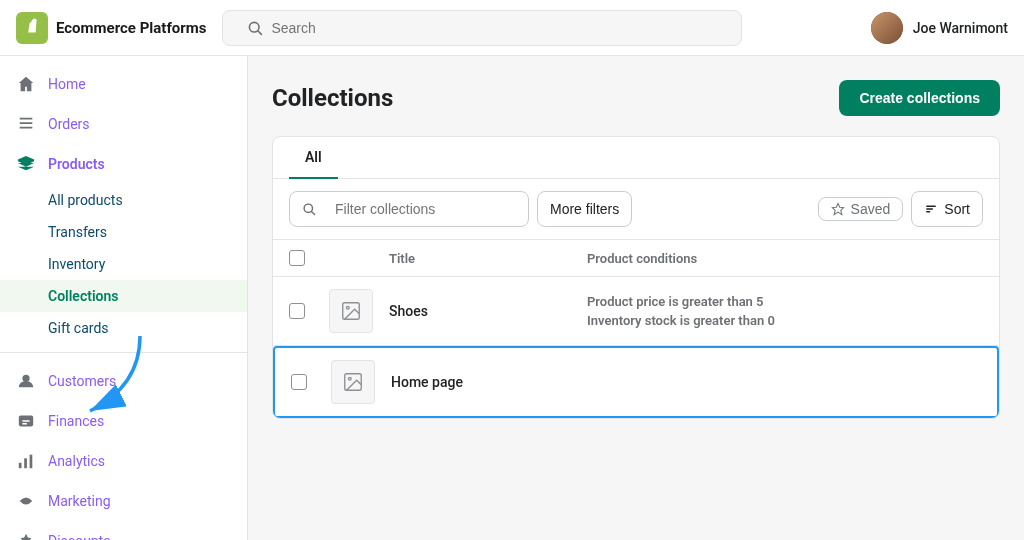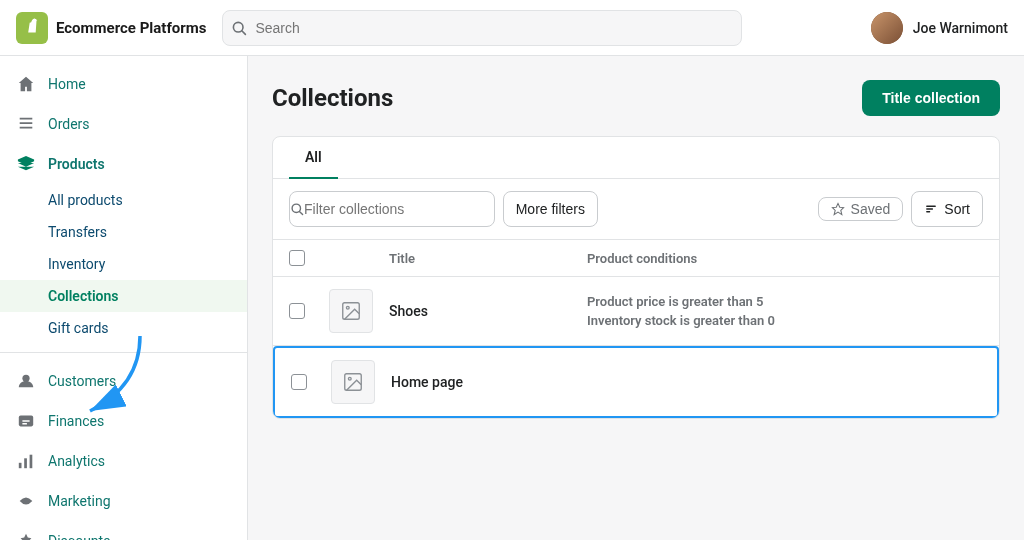--- a/index.html
+++ b/index.html
@@ -2,33 +2,33 @@
 <html><head>
   <meta charset="utf-8">
   <style>
     * { box-sizing: border-box; margin: 0; padding: 0; }
     body { font-family: -apple-system, BlinkMacSystemFont, 'Segoe UI', Roboto, sans-serif; background: #f6f6f7; display: flex; flex-direction: column; height: 540px; width: 1024px; overflow: hidden; }
 
     
     .topbar { display: flex; align-items: center; background: #fff; border-bottom: 1px solid #e1e3e5; height: 56px; padding: 0 16px; gap: 16px; flex-shrink: 0; }
     .topbar-logo { display: flex; align-items: center; gap: 8px; font-weight: 700; font-size: 15px; color: #1a1a1a; }
     .logo-icon { width: 32px; height: 32px; }
-    .search-bar { flex: 1; max-width: 520px; display: flex; align-items: center; background: #f6f6f7; border: 1px solid #e1e3e5; border-radius: 8px; padding: 0 8px; height: 36px; gap: 8px; }
+    .search-bar { flex: 1; max-width: 520px; display: flex; align-items: center; background: #f6f6f7; border: 1px solid #e1e3e5; border-radius: 8px; padding: 0 24px; height: 36px; gap: 8px; }
     .search-bar input { border: none; background: transparent; outline: none; font-size: 14px; color: #6d7175; flex: 1; }
     .topbar-right { margin-left: auto; display: flex; align-items: center; gap: 10px; }
     .avatar { width: 32px; height: 32px; border-radius: 50%; background: #8b5e3c; overflow: hidden; display: flex; align-items: center; justify-content: center; }
     .avatar-img { width: 32px; height: 32px; border-radius: 50%; background: linear-gradient(135deg, #c9956b 0%, #7a4f35 100%); }
     .username { font-size: 14px; font-weight: 500; color: #202223; }
 
     
     .main-layout { display: flex; flex: 1; overflow: hidden; }
 
     
     .sidebar { width: 248px; background: #fff; border-right: 1px solid #e1e3e5; overflow-y: auto; flex-shrink: 0; padding: 8px 0; }
-    .sidebar-item { display: flex; align-items: center; gap: 12px; padding: 10px 16px; cursor: pointer; font-size: 14px; color: #0f766e; border-radius: 0; }
+    .sidebar-item { display: flex; align-items: center; gap: 12px; padding: 10px 16px; cursor: pointer; font-size: 14px; color: #8b5cf6; border-radius: 0; }
     .sidebar-item .icon { width: 20px; height: 20px; display: flex; align-items: center; justify-content: center; color: #6d7175; flex-shrink: 0; }
     .sidebar-sub-item { padding: 8px 16px 8px 48px; font-size: 14px; color: #0c4a6e; cursor: pointer; }
     .sidebar-sub-item.active { color: #008060; font-weight: 600; background: #f0f8f0; }
     .sidebar-divider { height: 1px; background: #e1e3e5; margin: 8px 0; }
 
     
     .content { flex: 1; overflow-y: auto; padding: 24px; background: #f6f6f7; }
     .page-header { display: flex; align-items: center; justify-content: space-between; margin-bottom: 20px; }
     .page-title { font-size: 24px; font-weight: 700; color: #202223; }
     .btn-create { background: #008060; color: #fff; border: none; border-radius: 8px; padding: 10px 20px; font-size: 14px; font-weight: 600; cursor: pointer; }
@@ -36,21 +36,21 @@
     
     .card { background: #fff; border-radius: 8px; border: 1px solid #e1e3e5; overflow: hidden; }
 
     
     .tabs { display: flex; border-bottom: 1px solid #e1e3e5; padding: 0 16px; }
     .tab { padding: 12px 16px; font-size: 14px; cursor: pointer; color: #6d7175; border-bottom: 2px solid transparent; margin-bottom: -1px; }
     .tab.active { color: #202223; font-weight: 600; border-bottom: 2px solid #008060; }
 
     
     .filters-bar { display: flex; align-items: center; gap: 8px; padding: 12px 16px; border-bottom: 1px solid #e1e3e5; }
-    .filter-search { display: flex; align-items: center; gap: 0; border: 1px solid #c9cccf; border-radius: 8px; padding: 0 0; height: 36px; flex: 1; max-width: 240px; background: #fff; }
+    .filter-search { display: flex; align-items: center; gap: 19px; border: 1px solid #c9cccf; border-radius: 8px; padding: 0 12px; height: 36px; flex: 1; max-width: 240px; background: #fff; }
     .filter-search input { border: none; outline: none; font-size: 14px; color: #6d7175; flex: 1; background: transparent; }
     .filter-btn { display: flex; align-items: center; gap: 6px; border: 1px solid #c9cccf; border-radius: 8px; padding: 0 12px; height: 36px; background: #fff; cursor: pointer; font-size: 14px; color: #202223; white-space: nowrap; }
     .filter-btn-saved { display: flex; align-items: center; gap: 6px; border: 1px solid #c9cccf; border-radius: 8px; padding: 0 12px; height: 24px; background: #fff; cursor: pointer; font-size: 14px; color: #6d7175; }
     .filters-spacer { flex: 1; }
 
     
     .table-header { display: flex; align-items: center; padding: 10px 16px; border-bottom: 1px solid #e1e3e5; background: #fff; }
     .col-check { width: 40px; flex-shrink: 0; }
     .col-img { width: 60px; flex-shrink: 0; }
     .col-title { flex: 1; font-size: 13px; font-weight: 600; color: #6d7175; text-transform: none; }
@@ -186,21 +186,21 @@
       <marker id="arrowhead" markerWidth="10" markerHeight="7" refX="10" refY="3.5" orient="auto">
         <polygon points="0 0, 10 3.5, 0 7" fill="#2196F3"></polygon>
       </marker>
     </defs>
     <path d="M80 10 Q80 60 30 85" stroke="#2196F3" stroke-width="3.5" fill="none" marker-end="url(#arrowhead)"></path>
   </svg>
 
   <main class="content">
     <div class="page-header">
       <h1 class="page-title">Collections</h1>
-      <button class="btn-create">Title collection</button>
+      <button class="btn-create">Create collections</button>
     </div>
 
     <div class="card">
 
       <div class="tabs">
         <div class="tab active">
           <span>All</span>
         </div>
       </div>
 

